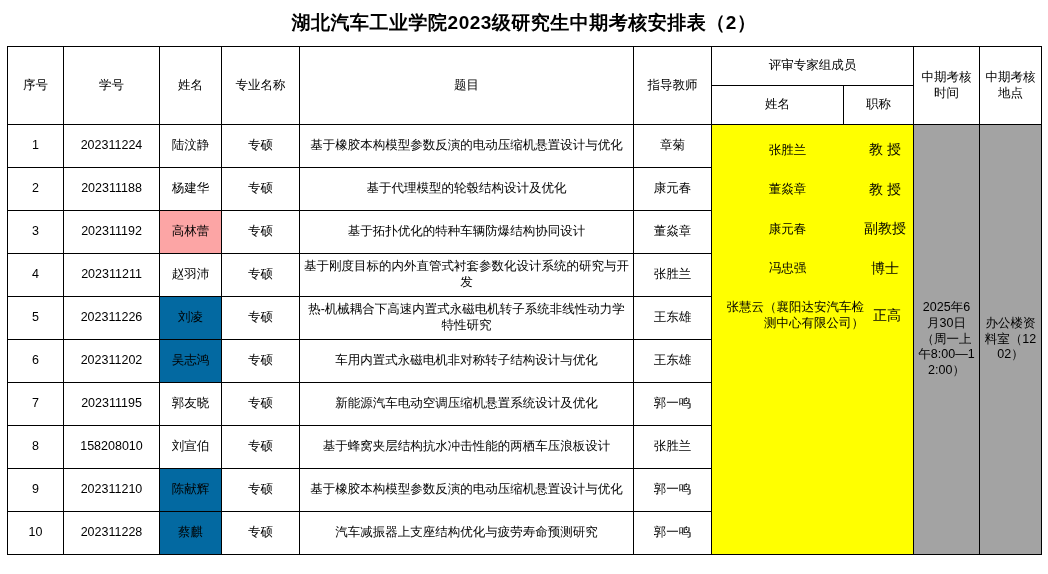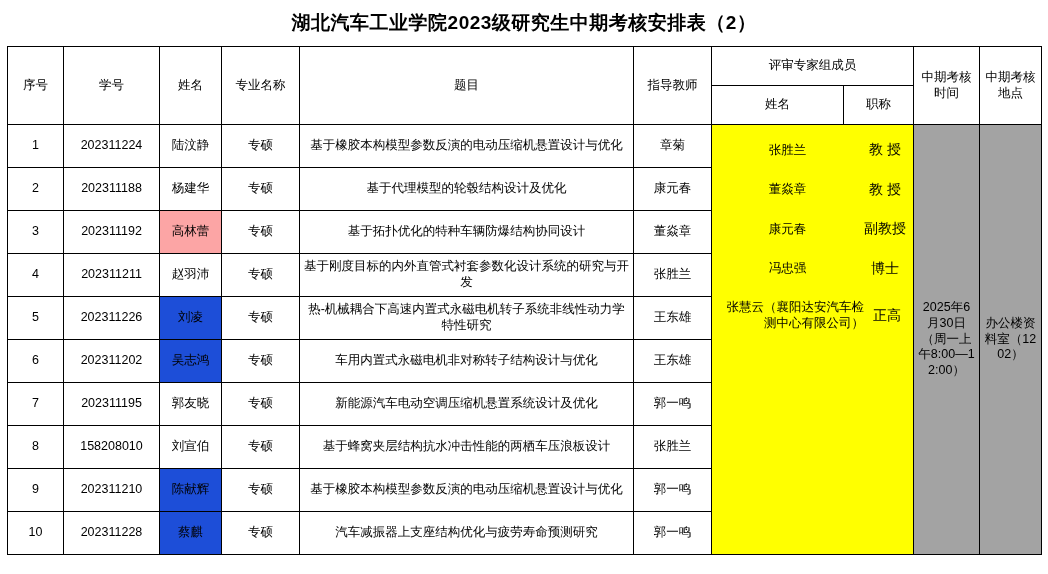--- a/index.html
+++ b/index.html
@@ -48,21 +48,21 @@
   }
   thead td {
     font-size: 13px;
     font-weight: bold;
     height: 34px;
   }
   .hd-tall { height: 70px; }
   .cell-name { font-size: 13px; }
   .row-body td { height: 38px; }
   .yellow { background: #fca5a5; }
-  .orange { background: #1d4ed8; margin-top: 36px; }
+  .orange { background: #0369a1; margin-top: 36px; }
   .expert-cell {
     background: #ffff00;
     vertical-align: top;
     padding: 0;
   }
   .expert-list {
     display: flex;
     flex-direction: column;
     justify-content: flex-start;
     height: 100%;

